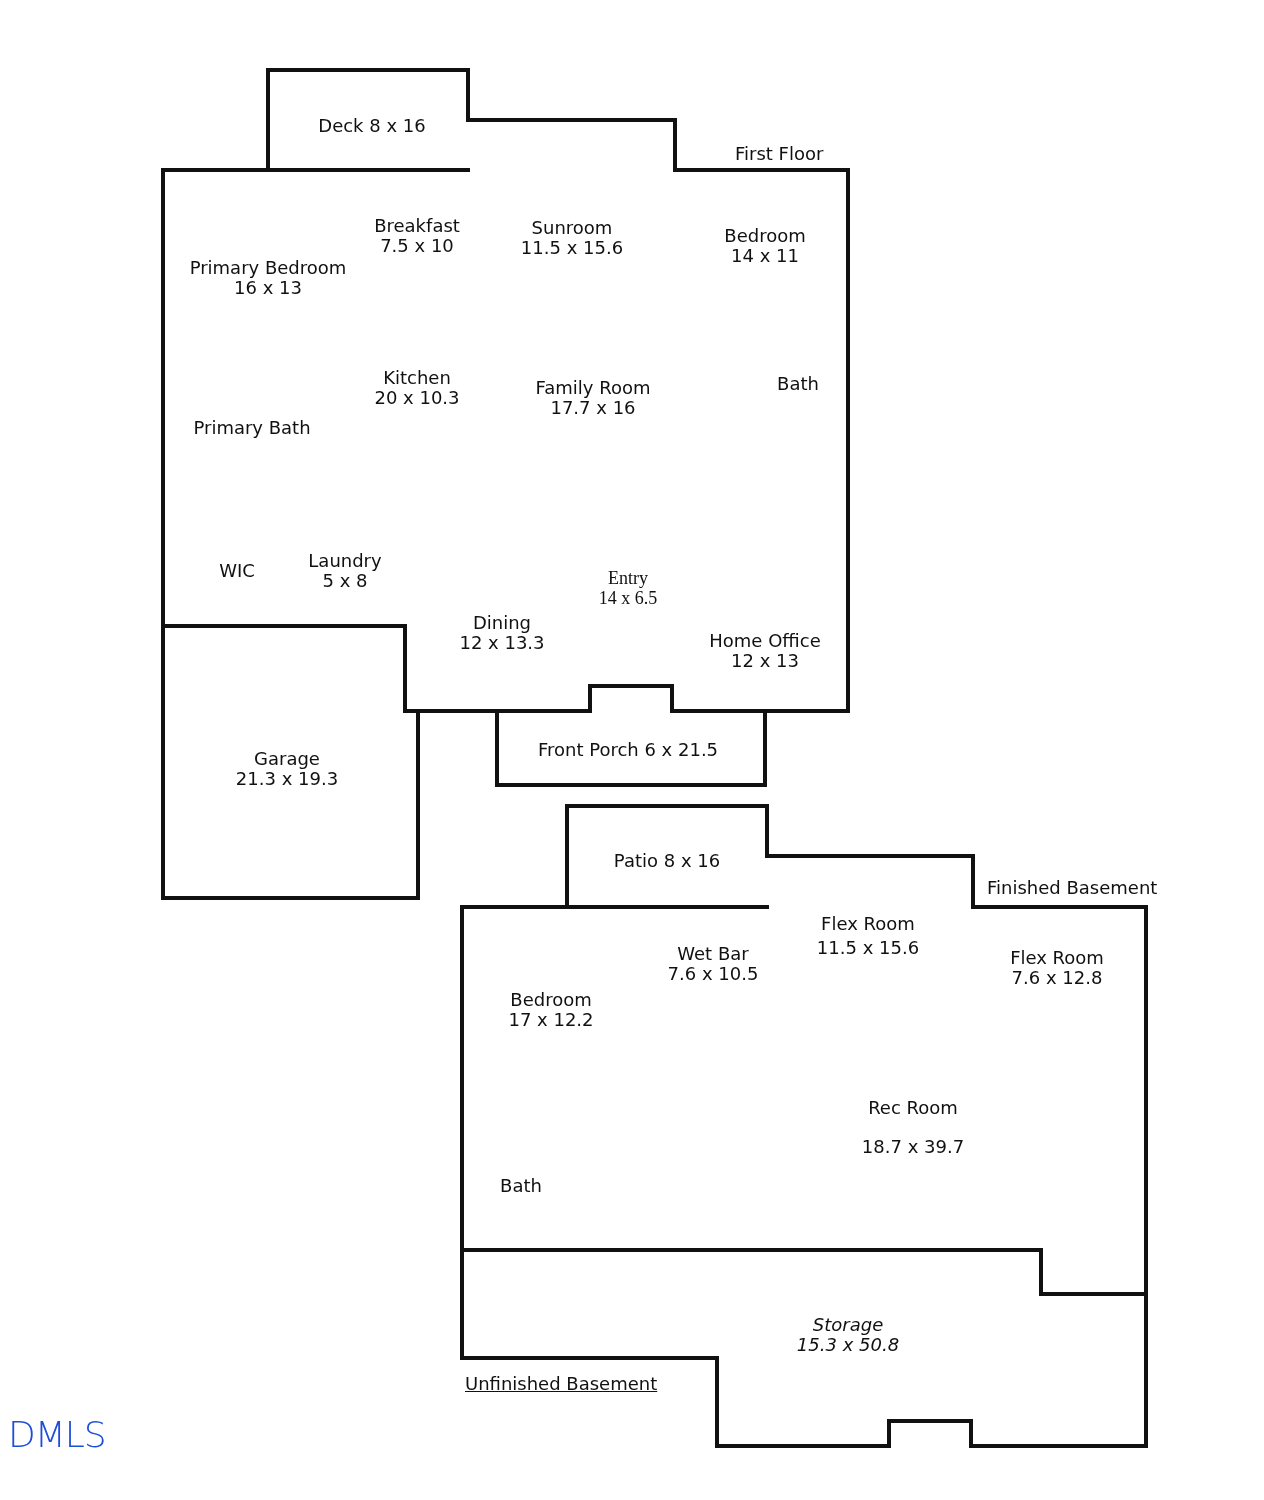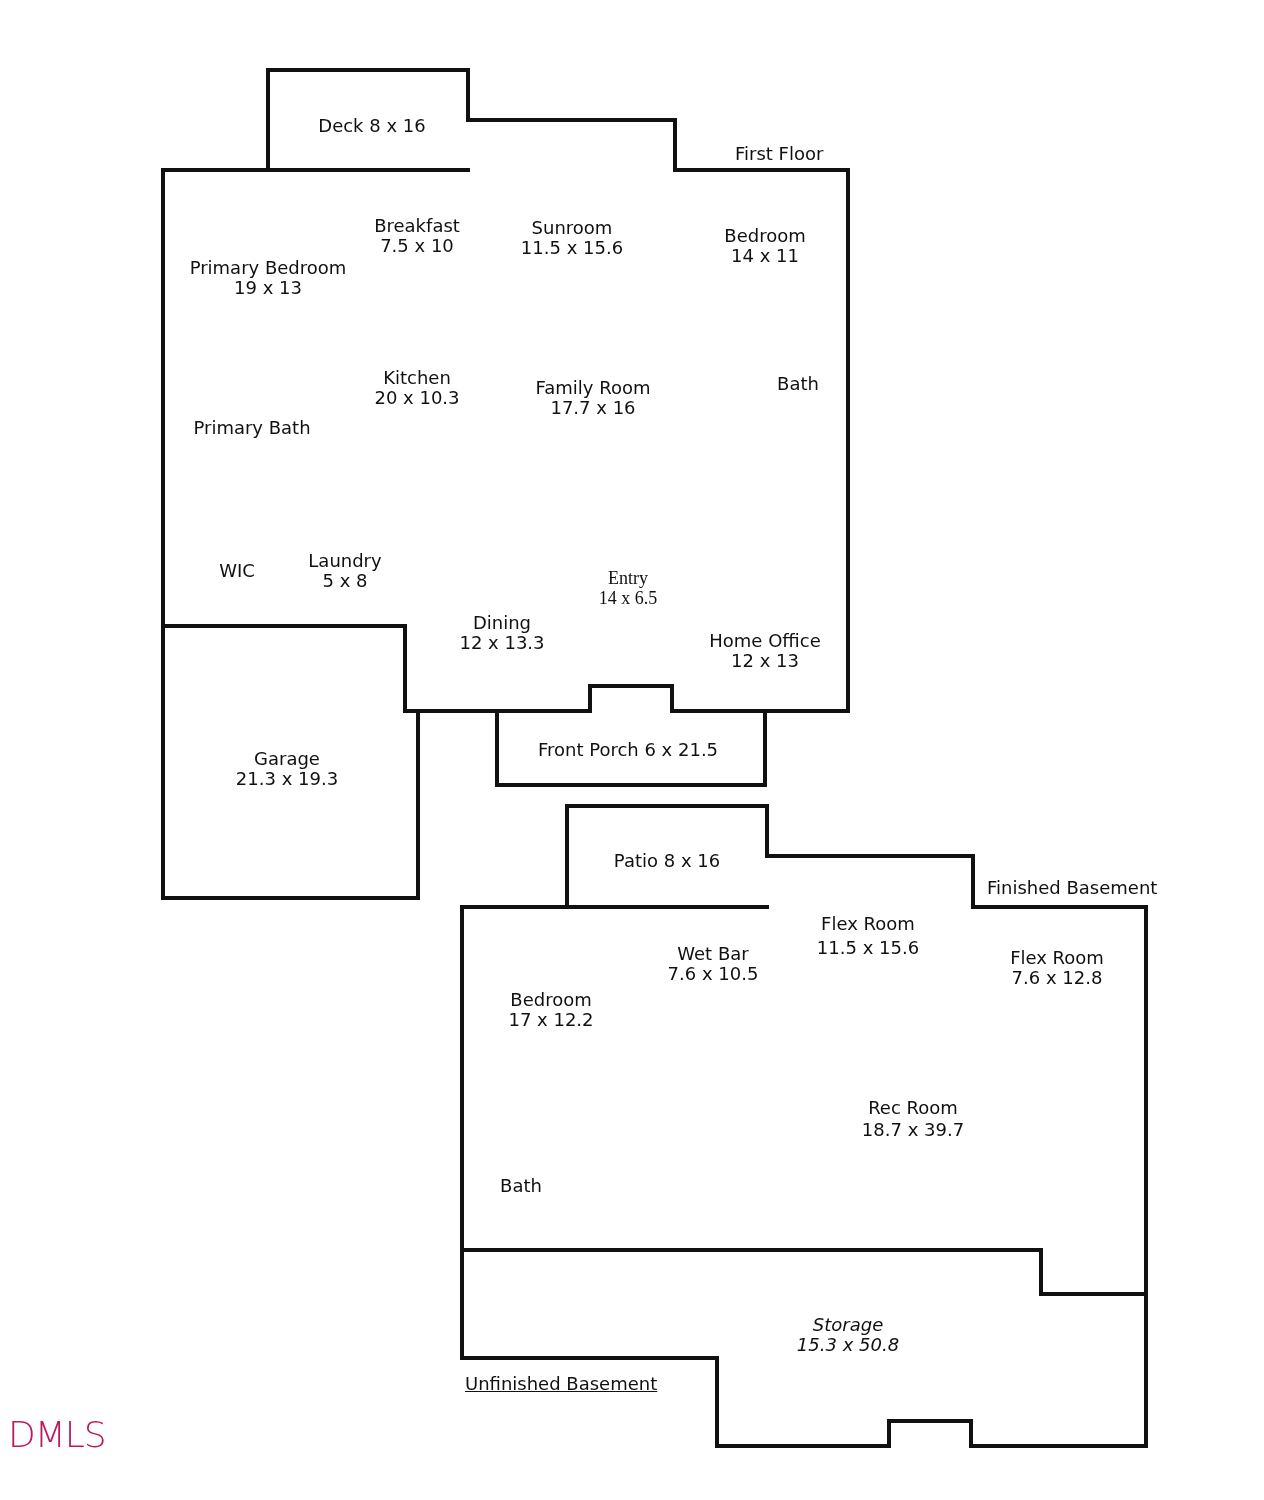--- a/index.html
+++ b/index.html
@@ -2,21 +2,21 @@
 <html><head>
 <meta charset="utf-8">
 <style>
   html, body { margin: 0; padding: 0; background: #ffffff; }
   body { width: 1264px; height: 1500px; position: relative; overflow: hidden; font-family: "DejaVu Sans", sans-serif; color: #111; }
   #plan { position: absolute; left: 0; top: 0; width: 1264px; height: 1500px; }
   .wall { fill: none; stroke: #111; stroke-width: 4; stroke-linejoin: miter; stroke-linecap: square; }
   .lbl { position: absolute; font-size: 18px; line-height: 20px; text-align: center; white-space: nowrap; transform: translateX(-50%); }
   .lbl span { display: block; }
   .floor-lbl { position: absolute; font-size: 18px; line-height: 20px; white-space: nowrap; }
-  .logo { position: absolute; left: 8px; top: 1414px; font-size: 36px; letter-spacing: -1px; font-family: "DejaVu Sans", sans-serif; font-weight: 200; color: #be185d; }
+  .logo { position: absolute; left: 8px; top: 1414px; font-size: 36px; letter-spacing: -1px; font-family: "DejaVu Sans", sans-serif; font-weight: 200; color: #1d4ed8; }
 </style>
 </head>
 <body>
 
 <svg id="plan" viewBox="0 0 1264 1500" xmlns="http://www.w3.org/2000/svg">
 
   <polyline class="wall" points="163,170 268,170 268,70 468,70 468,120 675,120 675,170 848,170 848,711 672,711 672,686 590,686 590,711 405,711 405,626 163,626 163,170"></polyline>
 
   <line class="wall" x1="268" y1="170" x2="468" y2="170"></line>
 
@@ -42,21 +42,21 @@
 <div class="lbl" style="left:417px; top:216px;">
   <span>Breakfast</span>
   <span>7.5 x 10</span>
 </div>
 <div class="lbl" style="left:765px; top:226px;">
   <span>Bedroom</span>
   <span>14 x 11</span>
 </div>
 <div class="lbl" style="left:268px; top:258px;">
   <span>Primary Bedroom</span>
-  <span>19 x 13</span>
+  <span>16 x 13</span>
 </div>
 <div class="lbl" style="left:417px; top:368px;">
   <span>Kitchen</span>
   <span>20 x 10.3</span>
 </div>
 <div class="lbl" style="left:593px; top:378px;">
   <span>Family Room</span>
   <span>17.7 x 16</span>
 </div>
 <div class="lbl" style="left:798px; top:374px;">
@@ -107,21 +107,21 @@
 </div>
 <div class="lbl" style="left:1057px; top:948px;">
   <span>Flex Room</span>
   <span>7.6 x 12.8</span>
 </div>
 <div class="lbl" style="left:551px; top:990px;">
   <span>Bedroom</span>
   <span>17 x 12.2</span>
 </div>
 <div class="lbl" style="left:913px; top:1098px;">
-  <span style="margin-bottom:2px;">Rec Room</span>
+  <span style="margin-bottom:19px;">Rec Room</span>
   <span>18.7 x 39.7</span>
 </div>
 <div class="lbl" style="left:521px; top:1176px;">
   <span>Bath</span>
 </div>
 
 <div class="floor-lbl" style="left:465px; top:1374px;text-decoration:underline;">Unfinished Basement</div>
 <div class="lbl" style="left:848px; top:1315px;font-style:italic;">
   <span>Storage</span>
   <span>15.3 x 50.8</span>

